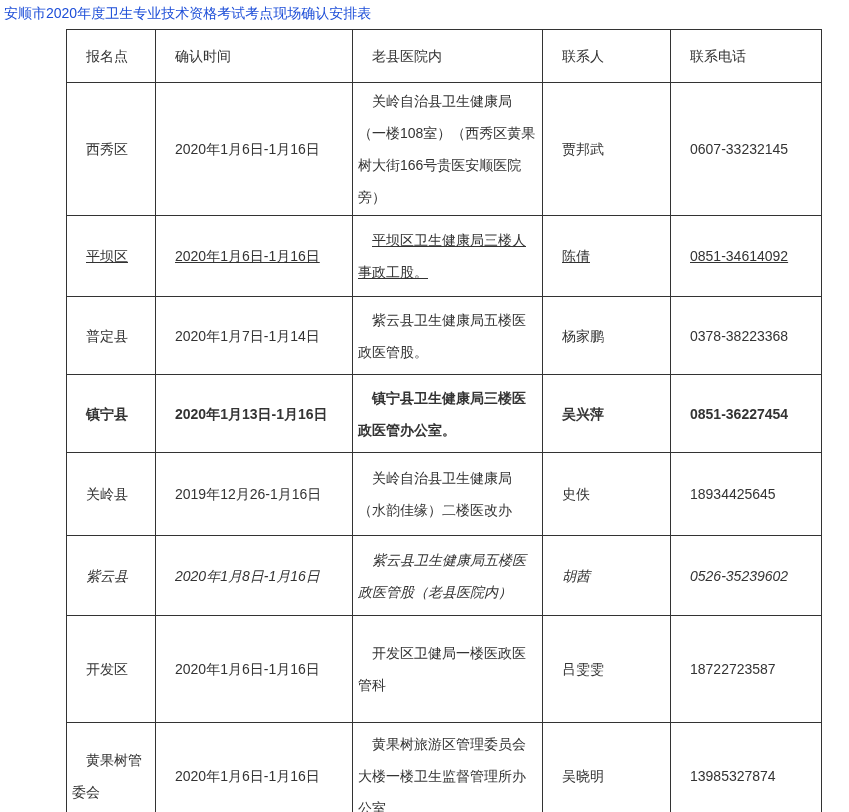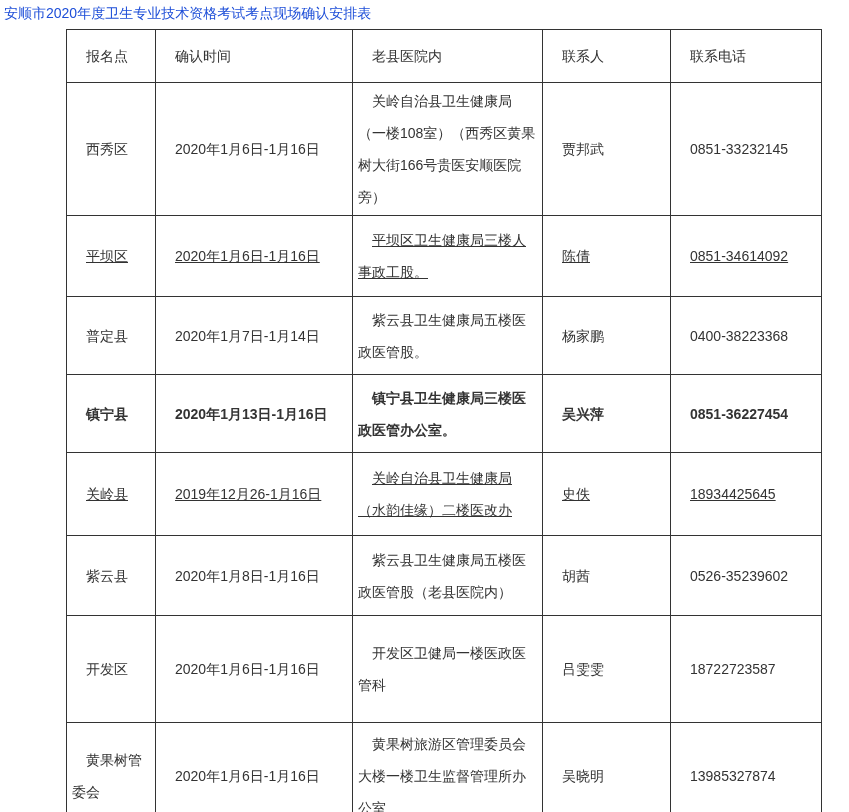--- a/index.html
+++ b/index.html
@@ -47,22 +47,22 @@
   col.c-time  { width: 197px; }
   col.c-loc   { width: 190px; }
   col.c-name  { width: 128px; }
   col.c-phone { width: 151px; }
   
   tr.hrow td, tr.hrow th { height: 48px; }
   tr.r1 td { height: 128px; }
   tr.r2 td { height: 76px; text-decoration: underline;  }
   tr.r3 td { height: 73px;  }
   tr.r4 td { height: 73px; font-weight: bold;  }
-  tr.r5 td { height: 78px; text-decoration: underline;  }
-  tr.r6 td { height: 75px;  }
+  tr.r5 td { height: 78px;  }
+  tr.r6 td { height: 75px; font-style: italic;  }
   tr.r7 td { height: 102px; }
   tr.r8 td { height: 102px; }
 </style>
 </head>
 <body>
 
 <div class="page">
 
   <div class="title">安顺市2020年度卫生专业技术资格考试考点现场确认安排表</div>
 
@@ -82,35 +82,35 @@
         <th>联系人</th>
         <th>联系电话</th>
       </tr>
     </thead>
     <tbody>
       <tr class="r1">
         <td>西秀区</td>
         <td>2020年1月6日-1月16日</td>
         <td>关岭自治县卫生健康局（一楼108室）（西秀区黄果树大街166号贵医安顺医院旁）</td>
         <td>贾邦武</td>
-        <td>0851-33232145</td>
+        <td>0607-33232145</td>
       </tr>
       <tr class="r2">
         <td>平坝区</td>
         <td>2020年1月6日-1月16日</td>
         <td>平坝区卫生健康局三楼人事政工股。</td>
         <td>陈倩</td>
         <td>0851-34614092</td>
       </tr>
       <tr class="r3">
         <td>普定县</td>
         <td>2020年1月7日-1月14日</td>
         <td>紫云县卫生健康局五楼医政医管股。</td>
         <td>杨家鹏</td>
-        <td>0400-38223368</td>
+        <td>0378-38223368</td>
       </tr>
       <tr class="r4">
         <td>镇宁县</td>
         <td>2020年1月13日-1月16日</td>
         <td>镇宁县卫生健康局三楼医政医管办公室。</td>
         <td>吴兴萍</td>
         <td>0851-36227454</td>
       </tr>
       <tr class="r5">
         <td>关岭县</td>

